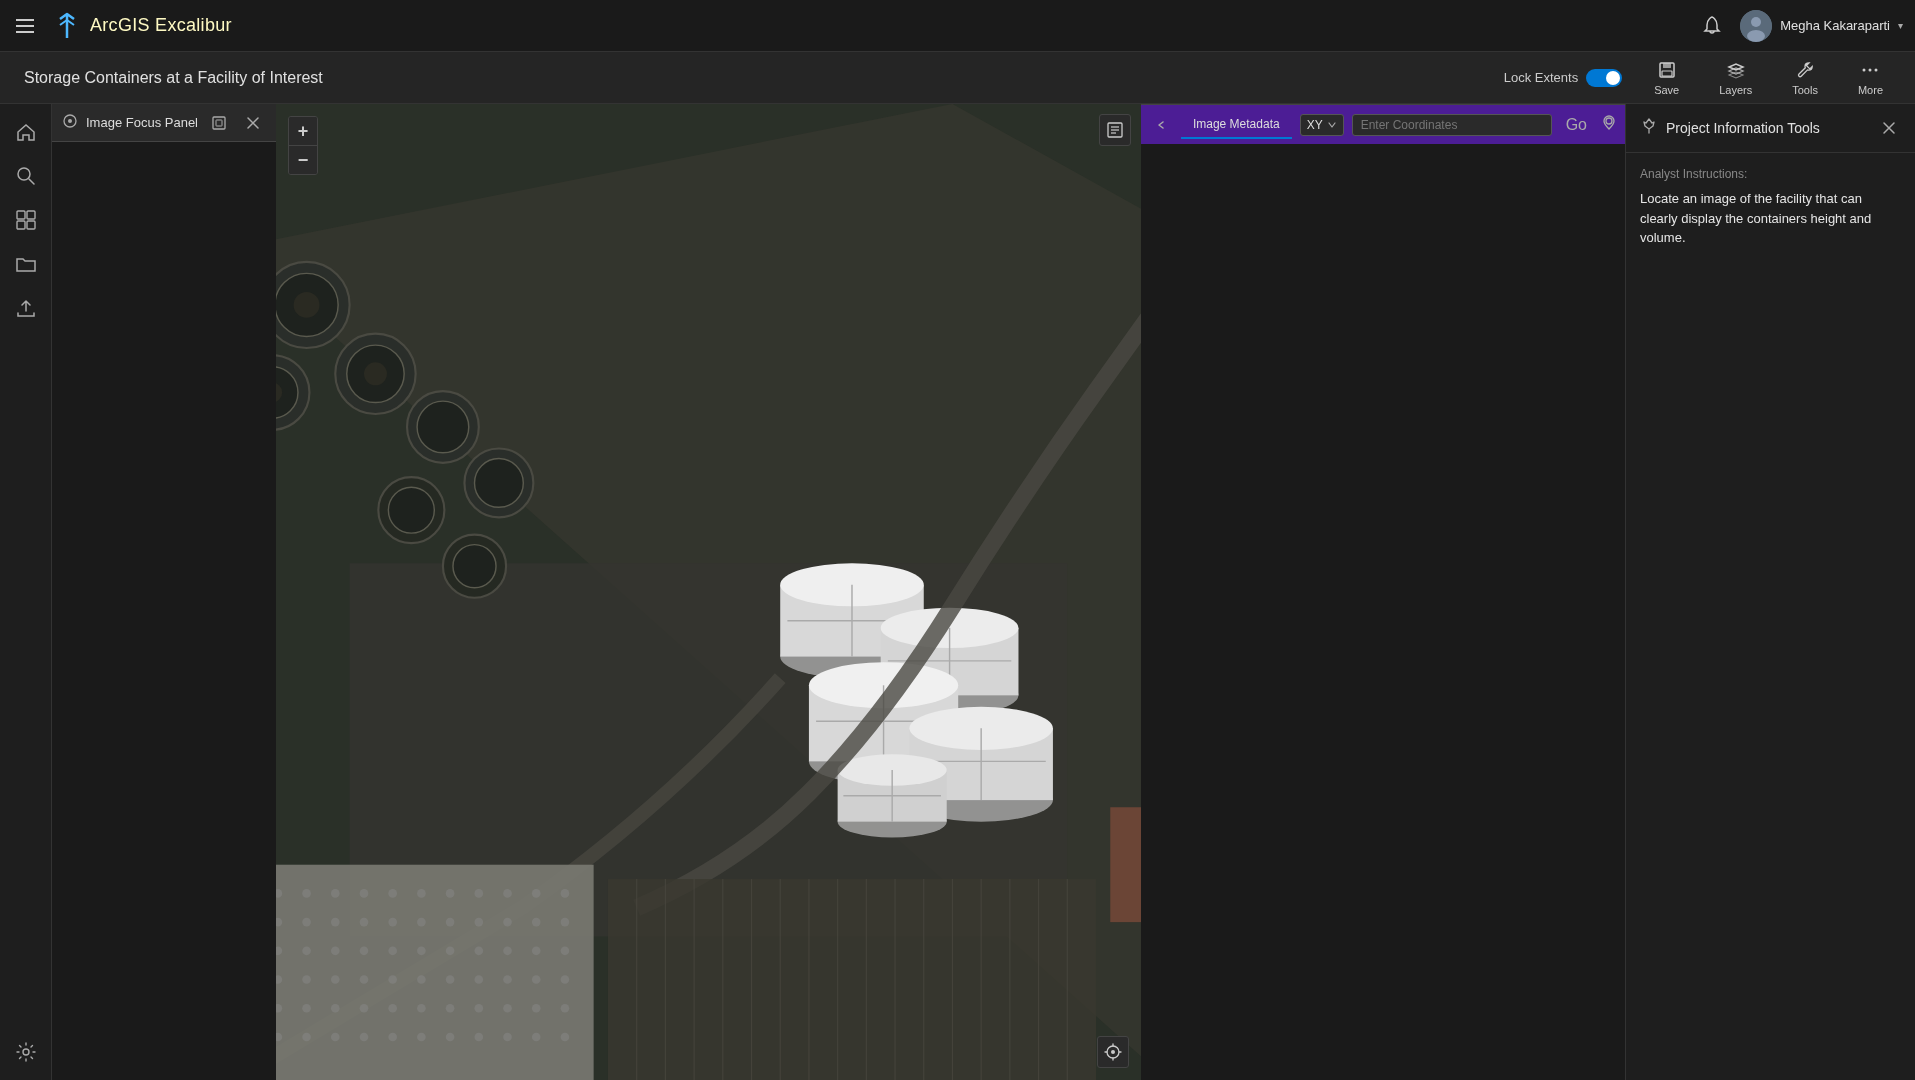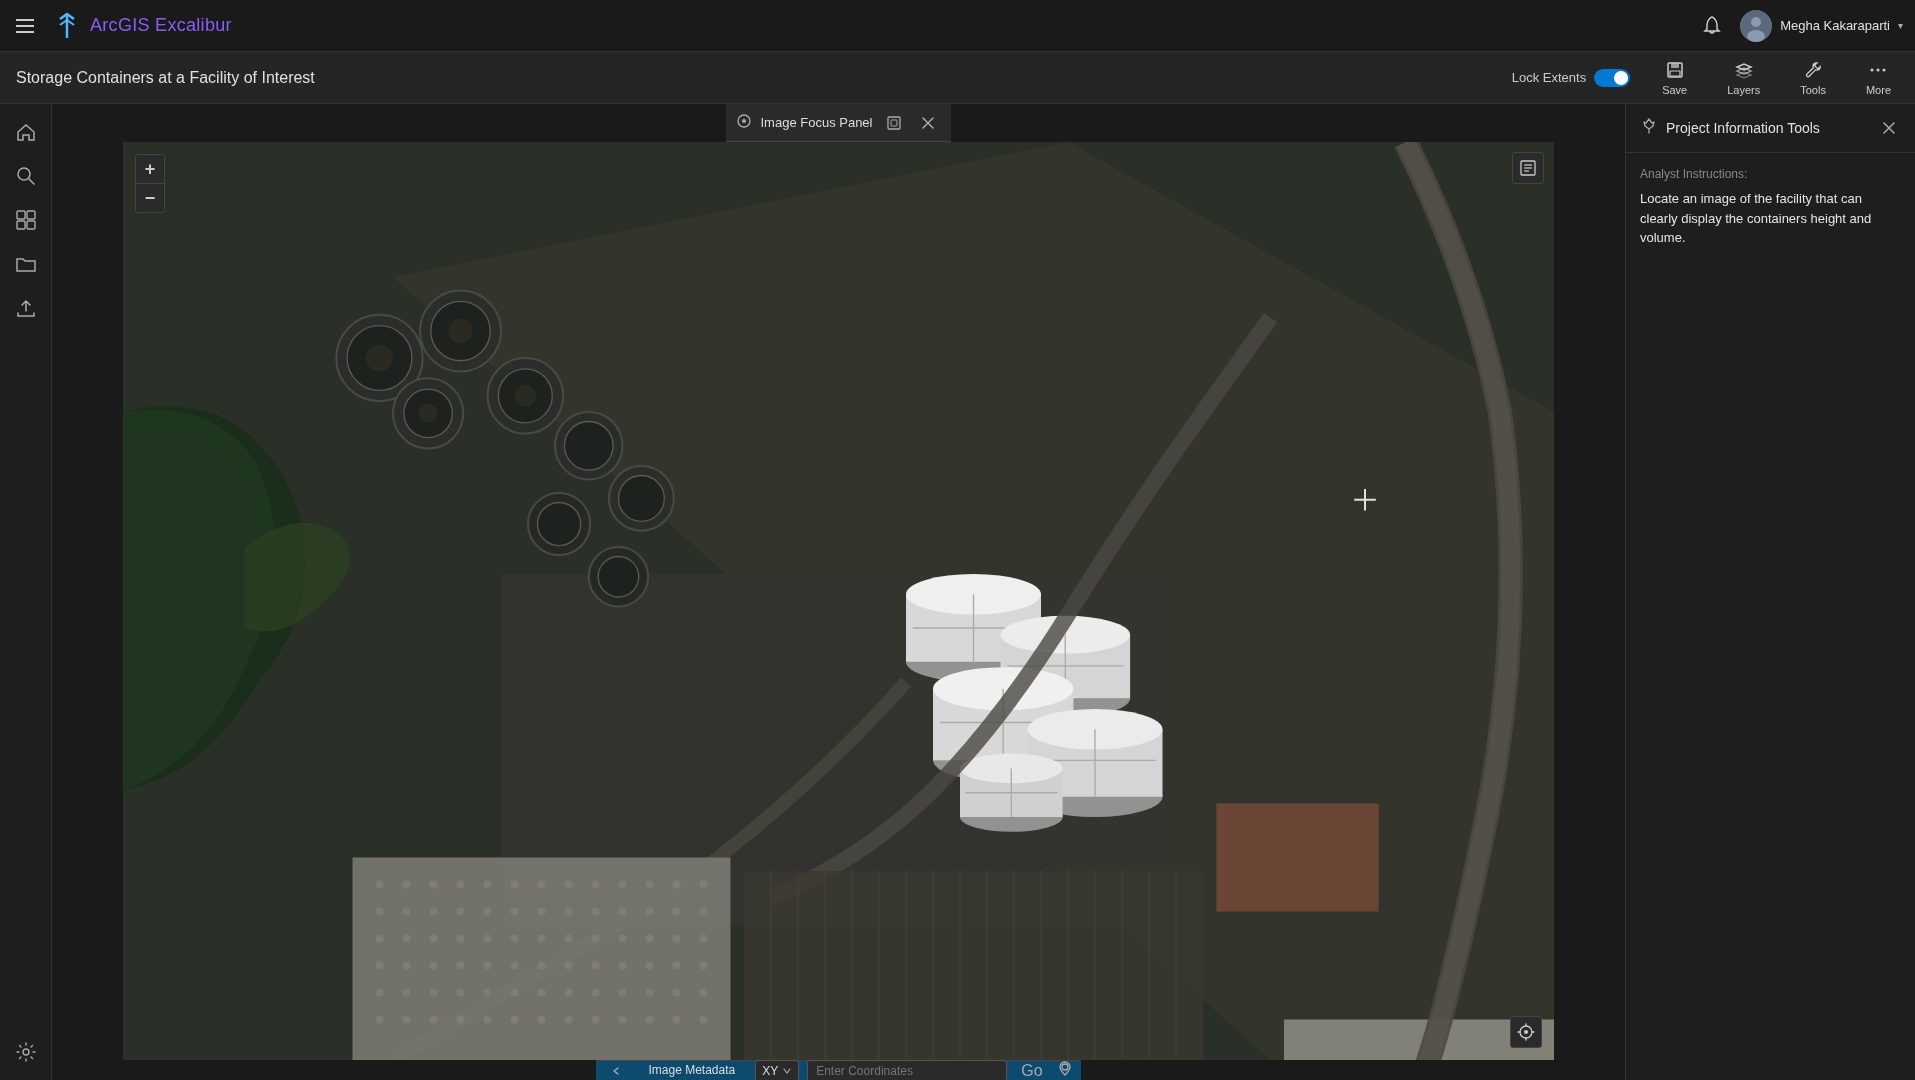--- a/index.html
+++ b/index.html
@@ -51,21 +51,21 @@
       align-items: center;
       gap: 8px;
     }
     .logo-icon {
       width: 30px;
       height: 30px;
     }
     .app-title {
       font-size: 18px;
       font-weight: 300;
-      color: #8b5cf6;
+      color: #fef9c3;
       letter-spacing: 0.3px;
       text-align: center;
     }
     .topbar-right {
       display: flex;
       align-items: center;
       gap: 16px;
     }
     .notification-icon {
       width: 24px;
@@ -105,21 +105,21 @@
     }
 
     
     .secondary-toolbar {
       position: absolute;
       top: 52px; left: 0; right: 0;
       height: 52px;
       background: #252525;
       display: flex;
       align-items: center;
-      padding: 0 16px;
+      padding: 0 24px;
       z-index: 99;
       border-bottom: 1px solid #333;
     }
     .page-title {
       font-size: 16px;
       font-weight: 400;
       color: #e0e0e0;
       flex: 1;
     }
     .toolbar-right {
@@ -218,22 +218,21 @@
       bottom: 0;
       display: flex;
     }
 
     
     .image-panel {
       flex: 1;
       background: #1a1a1a;
       position: relative;
       display: flex;
-      flex-direction: column;
-      align-items: center;
+      flex-direction: row;
     }
     .image-panel-header {
       height: 38px;
       background: #2a2a2a;
       border-bottom: 1px solid #444;
       display: flex;
       align-items: center;
       padding: 0 10px;
       gap: 8px;
     }
@@ -327,22 +326,22 @@
       display: flex;
       align-items: center;
       justify-content: center;
       cursor: pointer;
       color: #aaa;
       font-size: 14px;
     }
 
     
     .bottom-bar {
-      height: 20px;
-      background: #0c4a6e;
+      height: 40px;
+      background: #4c1d95;
       border-top: 1px solid #444;
       display: flex;
       align-items: center;
       padding: 0 8px;
       gap: 8px;
     }
     .bottom-bar-chevron {
       width: 24px;
       height: 24px;
       display: flex;

